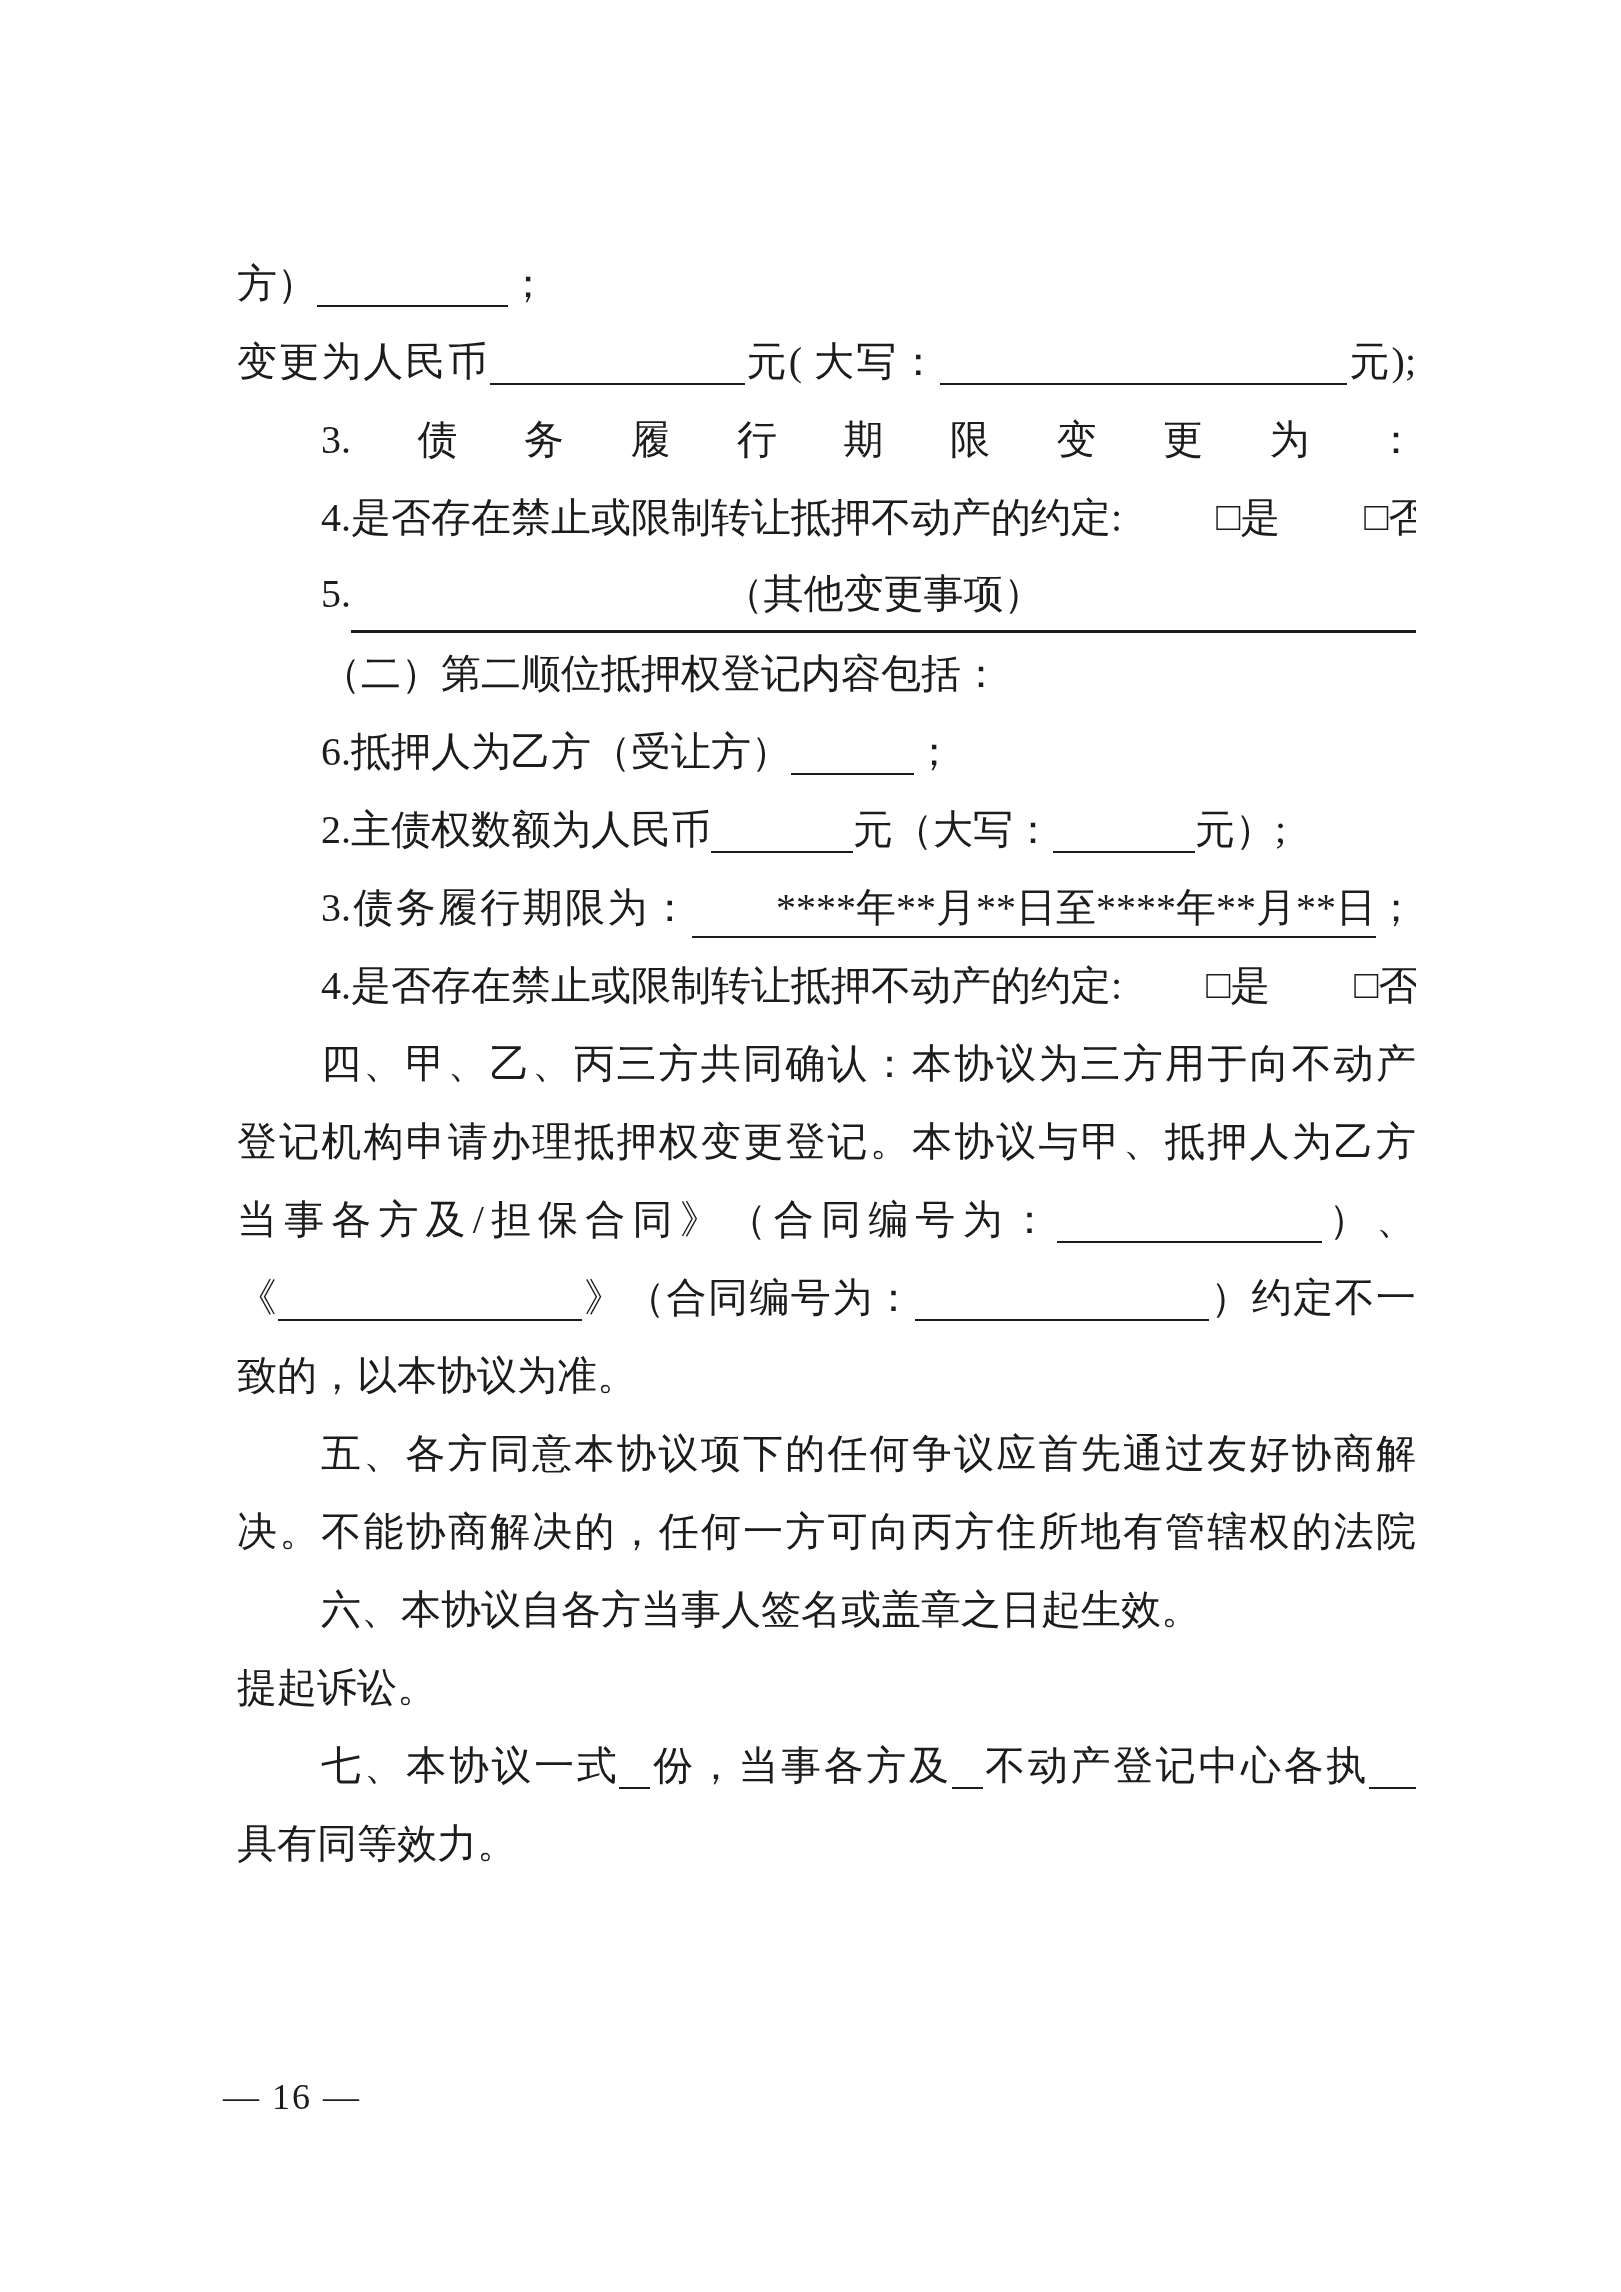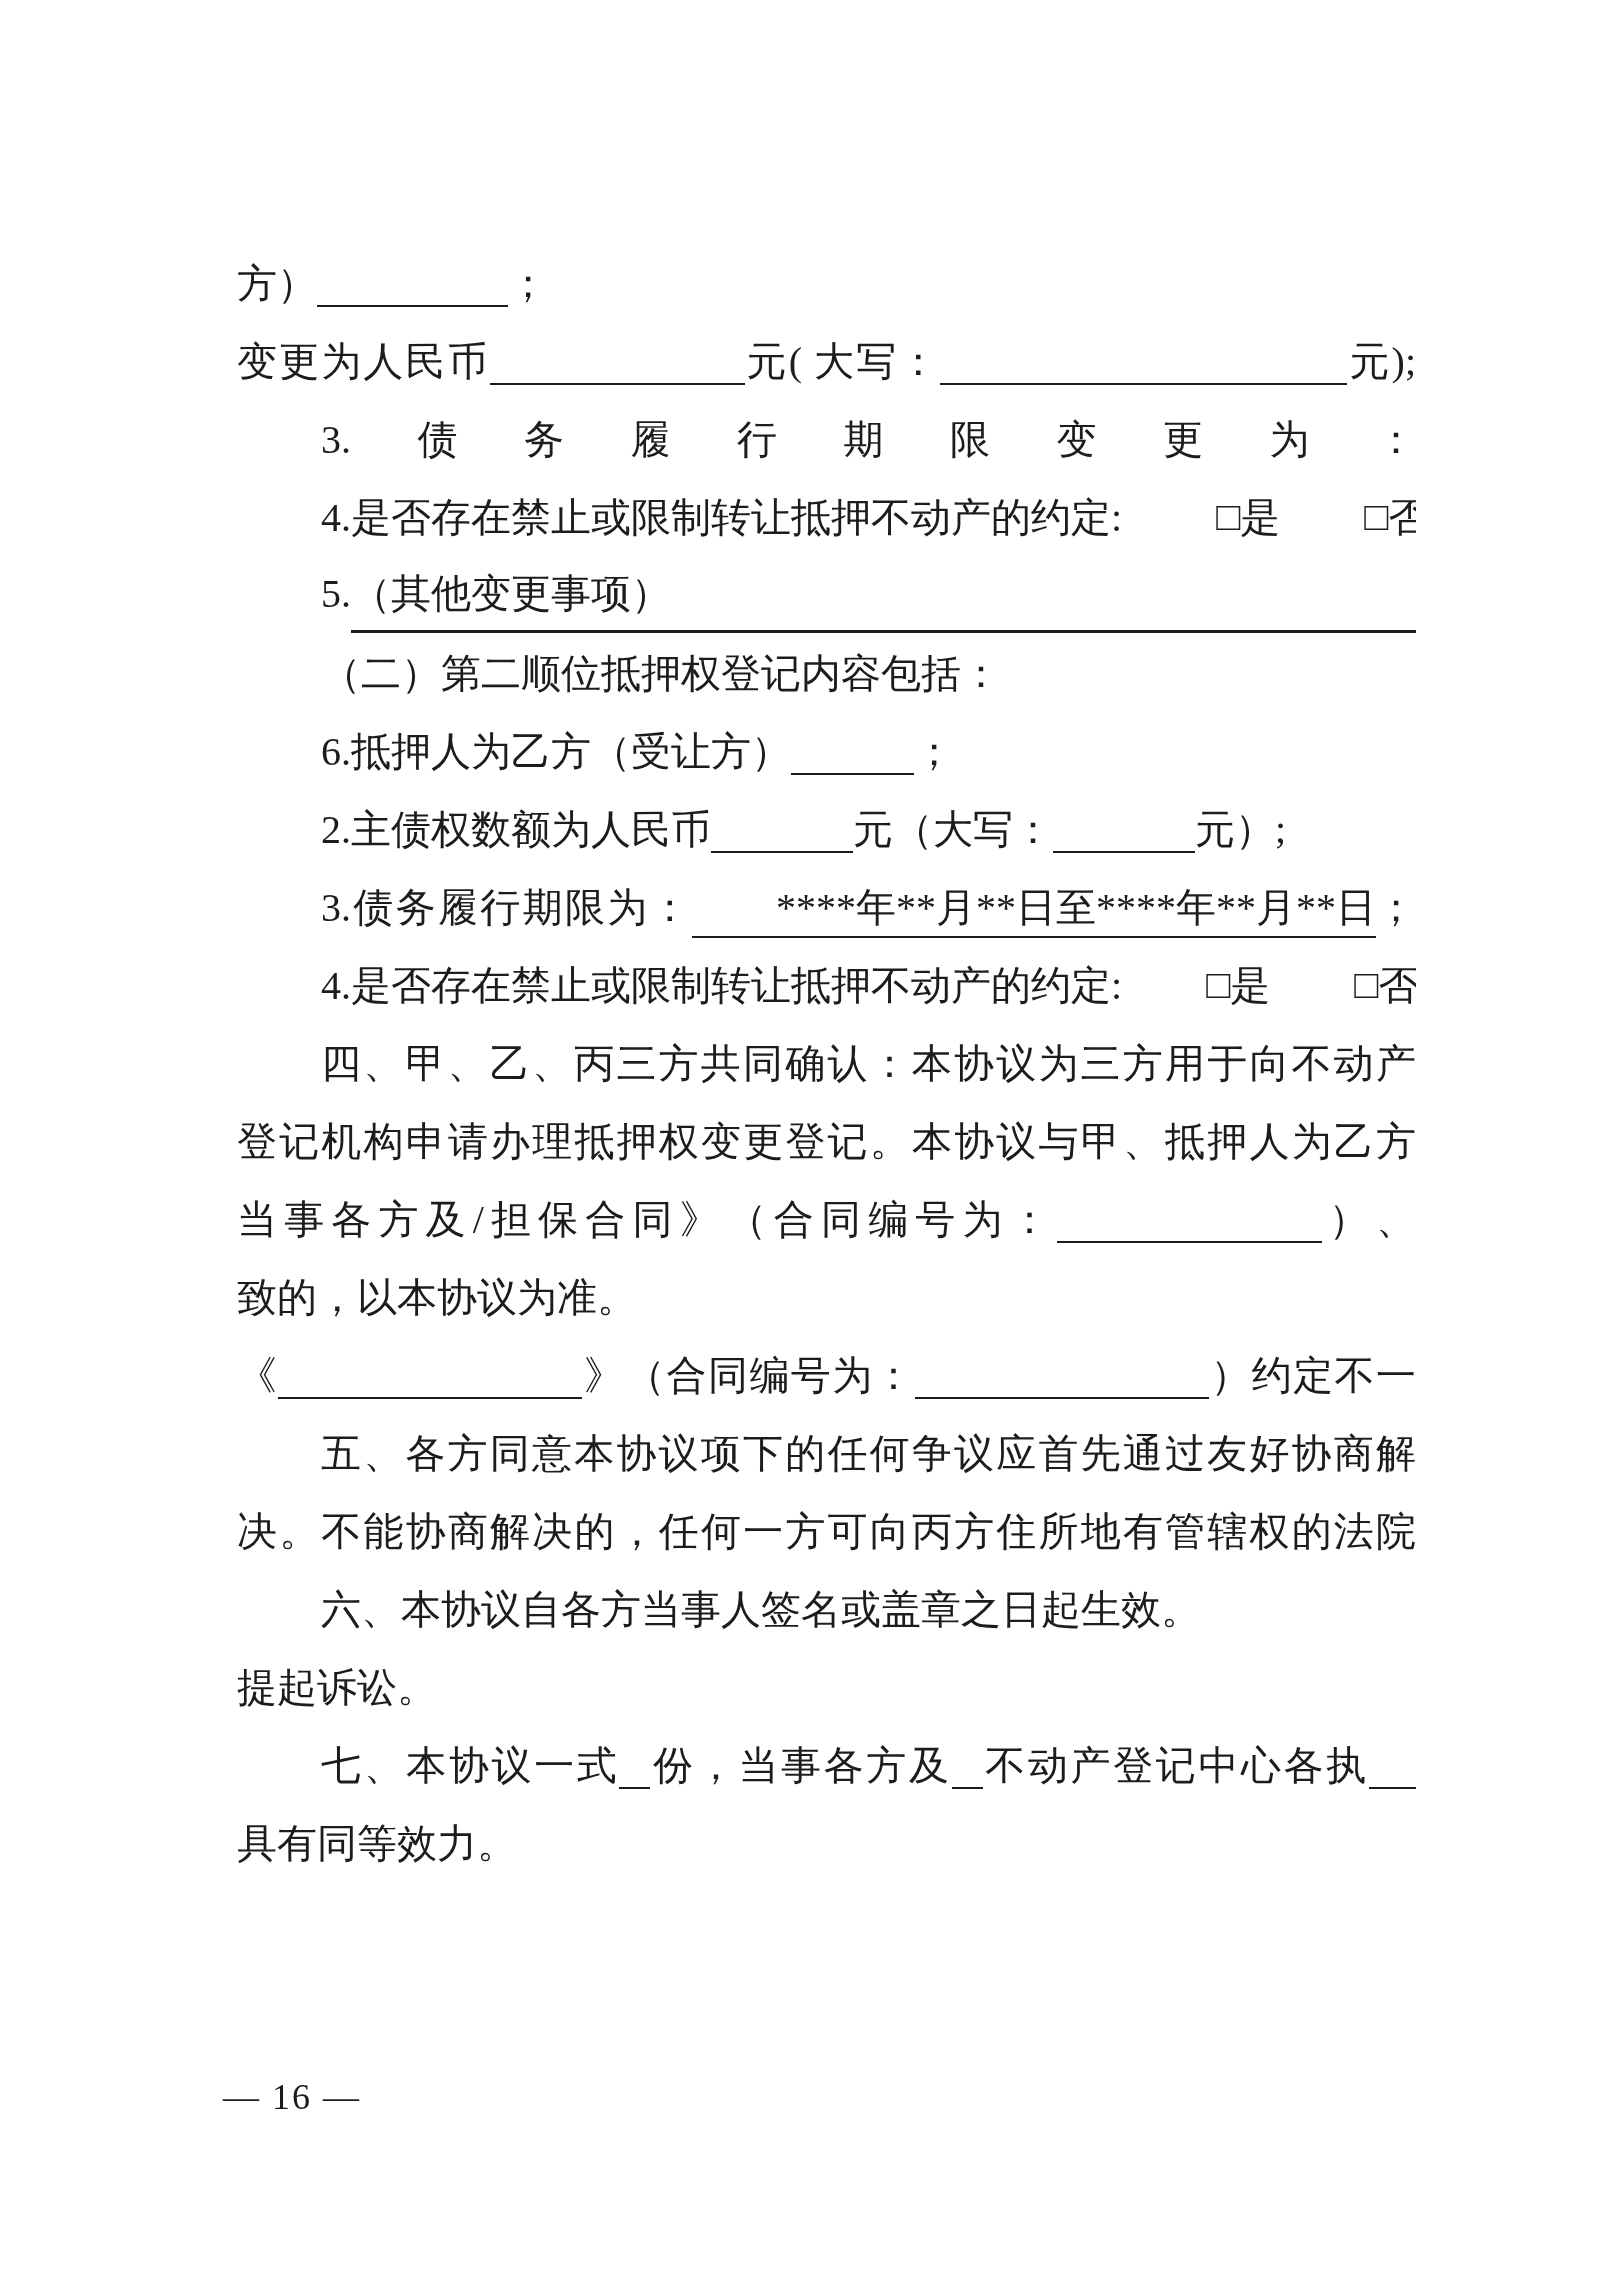--- a/index.html
+++ b/index.html
@@ -11,21 +11,21 @@
   .line{height:78px;line-height:78px;font-size:40px;overflow:hidden;
         white-space:nowrap;}
   .indent{text-indent:84px;}
   .just{text-align:justify;text-align-last:justify;white-space:normal;}
   .u{display:inline-block;height:0;border-bottom:2.9px solid #1c1c1c;
      vertical-align:-9.8px;}
   .udate{display:inline-block;border-bottom:2.9px solid #1c1c1c;line-height:57px;
          vertical-align:baseline;}
   .l6{display:flex;padding-left:84px;align-items:flex-start;}
   .l6 .num{line-height:73px;flex:0 0 auto;}
-  .l6 .fill{flex:1 1 auto;border-bottom:3.9px solid #1c1c1c;text-align:left;
+  .l6 .fill{flex:1 1 auto;border-bottom:3.9px solid #1c1c1c;text-align:center;
             height:73px;line-height:73px;}
   .cb{display:inline-block;transform:translateY(-1px);}
   .footer{position:absolute;left:223px;top:2076px;font-size:36px;
           line-height:43px;letter-spacing:2px;}
 </style>
 </head>
 <body>
 
 <div class="page">
   <div class="doc">
@@ -77,26 +77,26 @@
     </div>
 
     <div class="line just">
       <span>登记机构申请办理抵押权变更登记。本协议与甲、抵押人为乙方《个</span>
     </div>
 
     <div class="line just">
       <span>当事各方及/担保合同》（合同编号为：</span><span class="u" style="width:265px"></span><span>）、</span>
     </div>
 
+    <div class="line just">
+      <span>《</span><span class="u" style="width:304px"></span><span>》（合同编号为：</span><span class="u" style="width:294px"></span><span>）约定不一</span>
+    </div>
+
     <div class="line">
       <span>致的，以本协议为准。</span>
-    </div>
-
-    <div class="line just">
-      <span>《</span><span class="u" style="width:304px"></span><span>》（合同编号为：</span><span class="u" style="width:294px"></span><span>）约定不一</span>
     </div>
 
     <div class="line just indent">
       <span>五、各方同意本协议项下的任何争议应首先通过友好协商解</span>
     </div>
 
     <div class="line just">
       <span>决。不能协商解决的，任何一方可向丙方住所地有管辖权的法院</span>
     </div>
 

